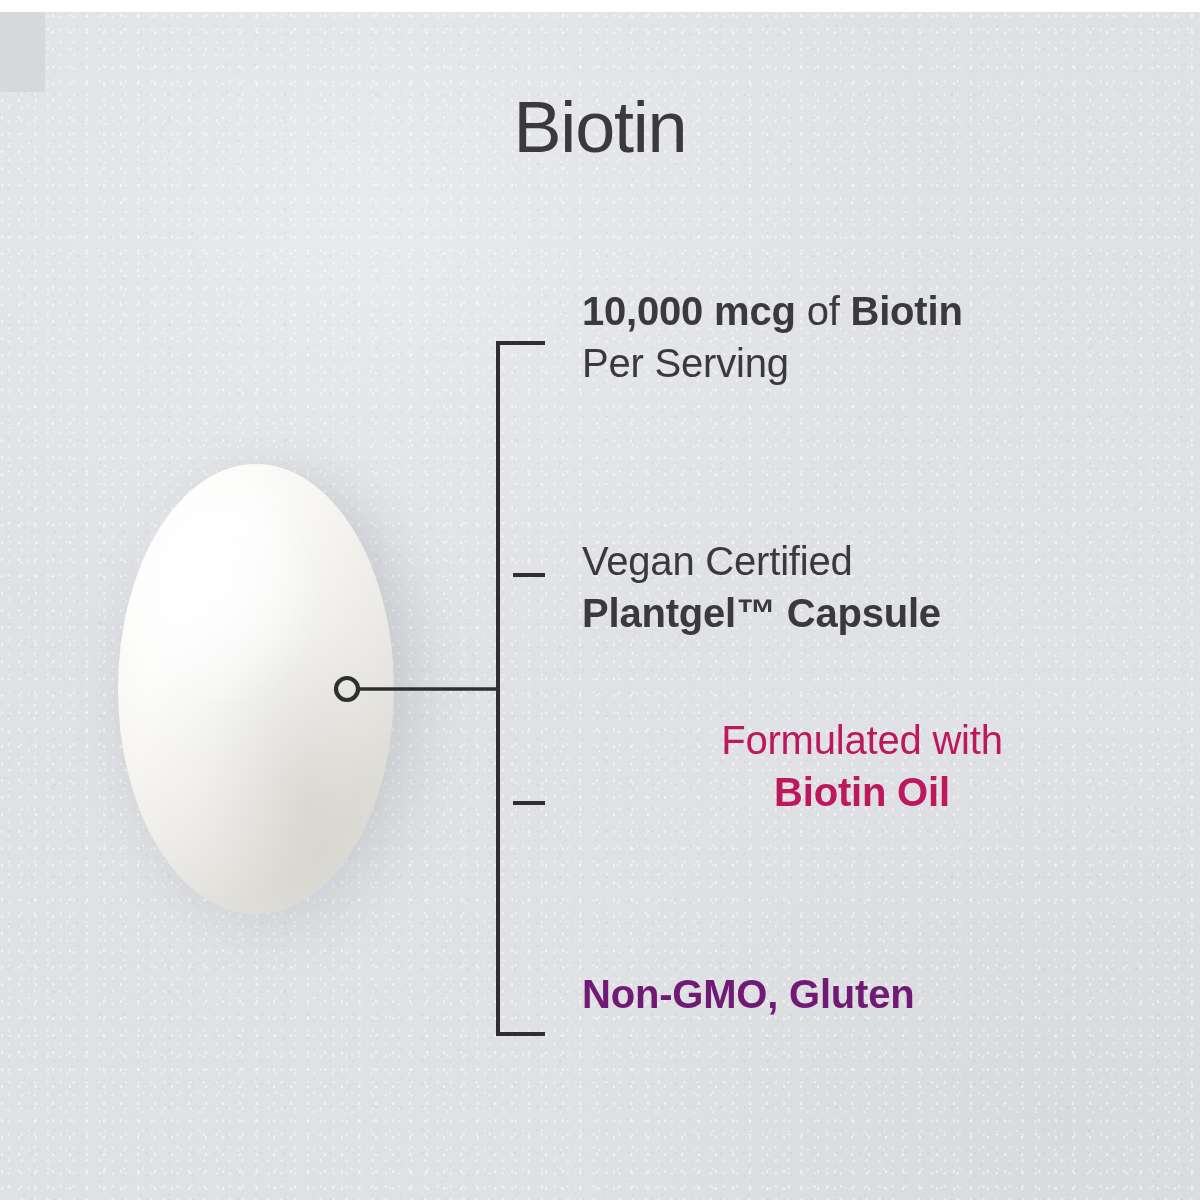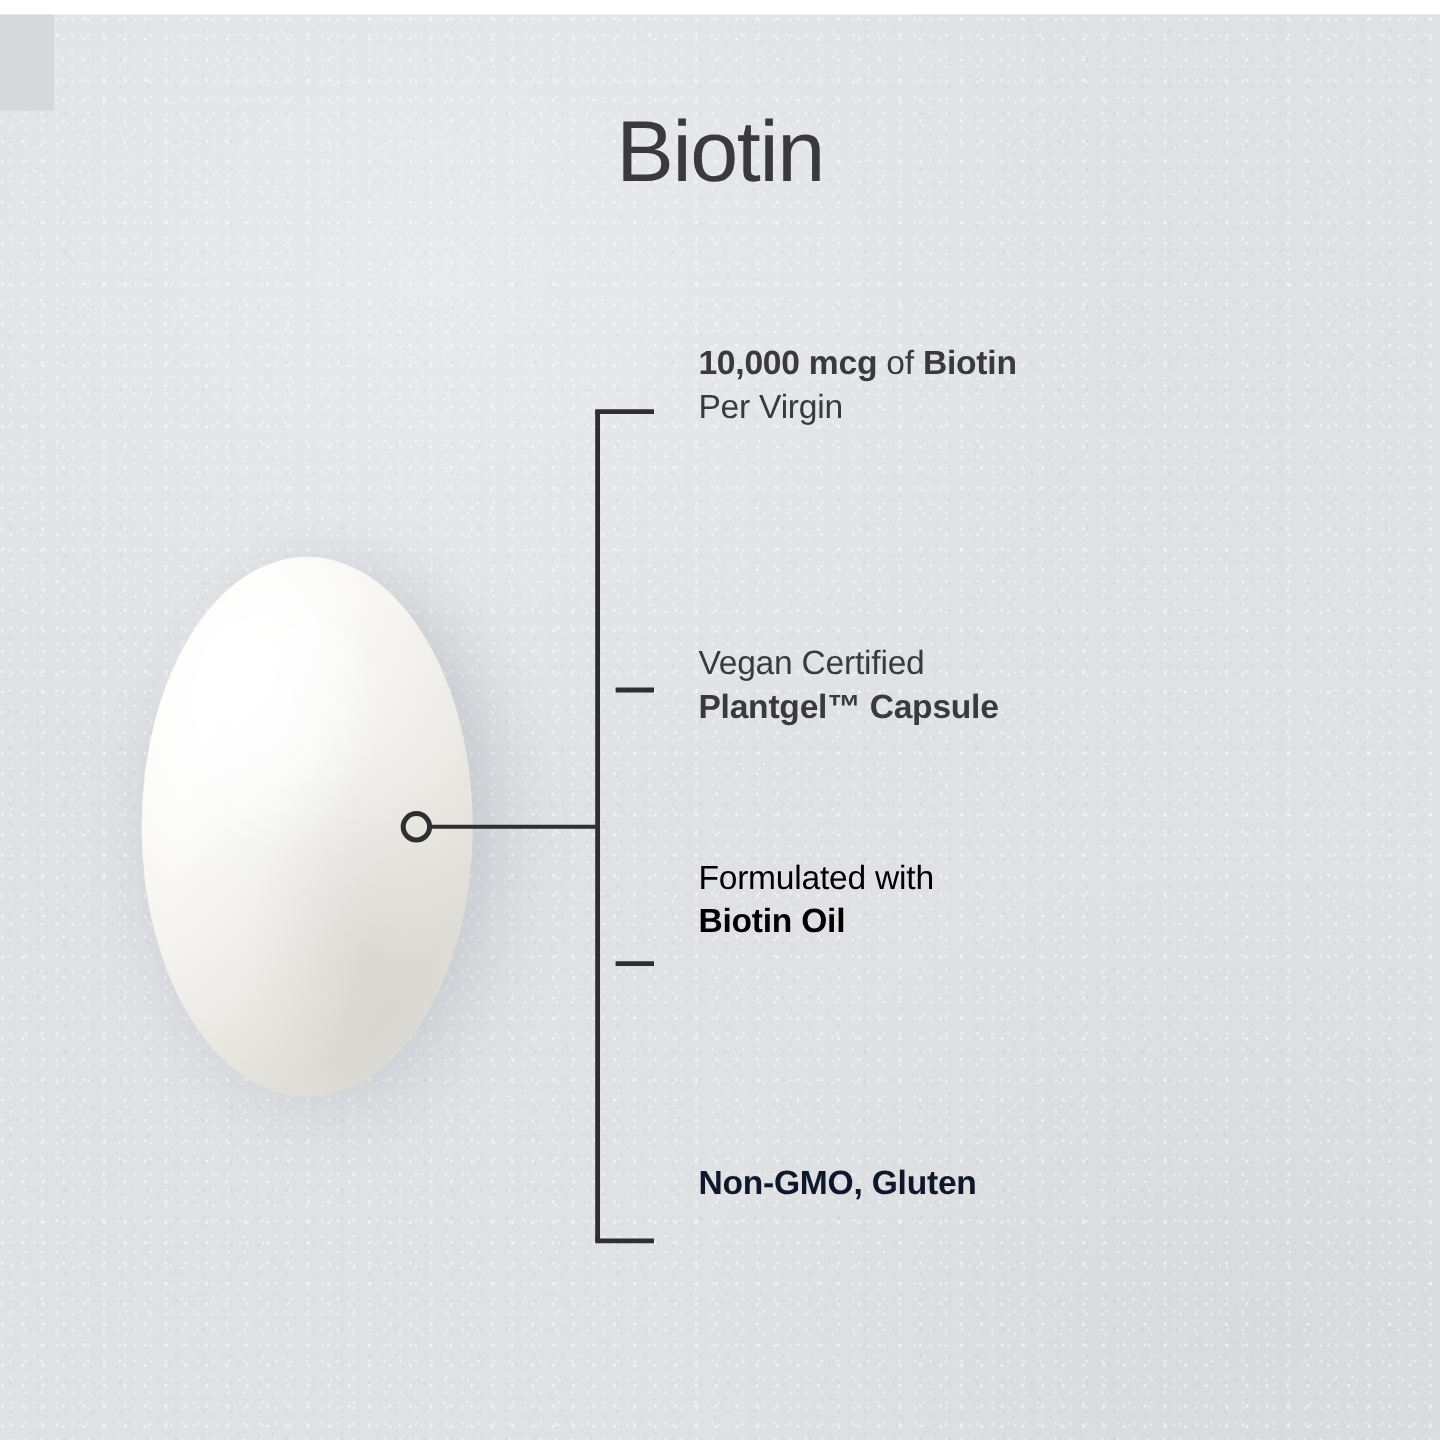--- a/index.html
+++ b/index.html
@@ -106,21 +106,21 @@
     pointer-events:none;
   }
   #callout-svg line, #callout-svg circle { pointer-events:auto; }
 
   
   .feature {
     position:absolute;
     left:582px;
     width:560px;
     color:#3a3a3c;
-    font-size:28px;
+    font-size:40px;
     line-height:1.30;
     letter-spacing:-0.2px;
   }
   .feature .ln { display:block; white-space:nowrap; }
   .feature .b  { font-weight:700; }
   .feature .r  { font-weight:400; }
 
   #feature-0 { top:273px; }
   #feature-1 { top:523px; }
   #feature-2 { top:702px; }
@@ -152,27 +152,27 @@
       <line id="cl-tick-1" x1="513" y1="563" x2="545" y2="563"></line>
       <line id="cl-tick-2" x1="513" y1="791" x2="545" y2="791"></line>
       <line id="cl-tick-3" x1="496" y1="1022" x2="545" y2="1022"></line>
       <line id="cl-dot-line" x1="358.5" y1="677" x2="500" y2="677" stroke-width="3.4"></line>
       <circle id="cl-dot" cx="347" cy="677" r="11" stroke-width="4.2"></circle>
     </g>
   </svg>
 
   <div class="feature" id="feature-0" style="color: rgb(58, 58, 60);">
       <span class="ln"><span class="b">10,000 mcg</span><span class="r"> of </span><span class="b">Biotin</span></span>
-      <span class="ln"><span class="r">Per Virgin</span></span>
+      <span class="ln"><span class="r">Per Serving</span></span>
     </div>
   <div class="feature" id="feature-1" style="color: rgb(58, 58, 60);">
       <span class="ln"><span class="r">Vegan Certified</span></span>
       <span class="ln"><span class="b">Plantgel™ Capsule</span></span>
     </div>
-  <div class="feature" id="feature-2" style="color: #000000;">
+  <div class="feature" id="feature-2" style="color: #be185d; text-align: center;">
       <span class="ln"><span class="r">Formulated with</span></span>
       <span class="ln"><span class="b">Biotin Oil</span></span>
     </div>
-  <div class="feature" id="feature-3" style="color: #0f172a;">
+  <div class="feature" id="feature-3" style="color: #701a75;">
       <span class="ln"><span class="b">Non-GMO, Gluten</span></span>
     </div>
 
 </div>
 
 </body></html>

